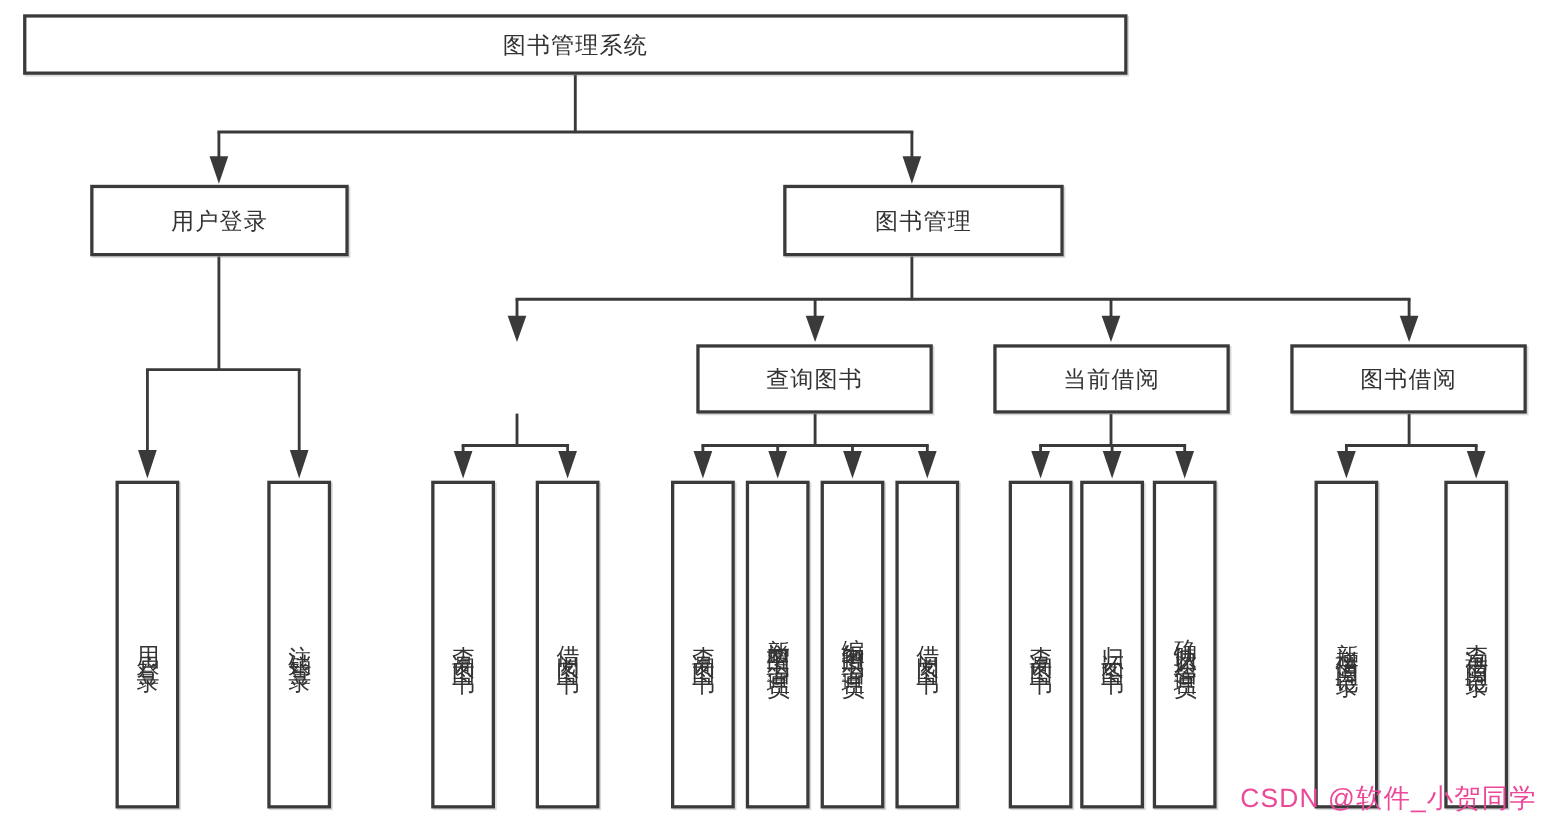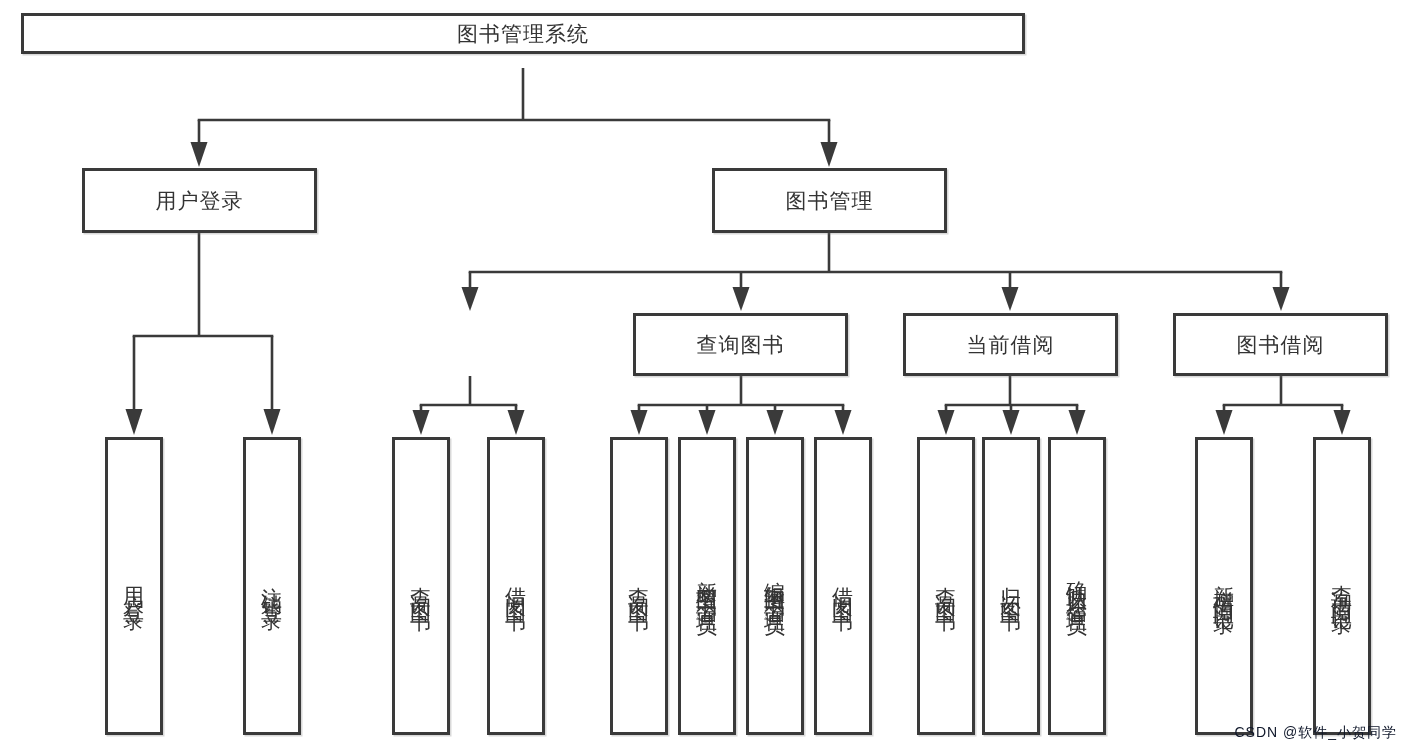--- a/index.html
+++ b/index.html
@@ -27,22 +27,22 @@
     writing-mode:vertical-rl;
     text-orientation:mixed;
     font-size:21px;
     line-height:1;
     letter-spacing:8px;
     white-space:nowrap;
   }
   .watermark{
     position:absolute;
     right:8px;bottom:5px;
-    font-size:14px;
-    color:#0f172a;
+    font-size:24px;
+    color:#ec4899;
     letter-spacing:1px;
   }
 </style>
 </head>
 <body>
 
 <div class="stage">
 
   <svg class="wires" width="1405" height="747" viewBox="0 0 1405 747">
 
@@ -113,28 +113,28 @@
     <g>
       <line x1="1281" y1="376" x2="1281" y2="406"></line>
       <line x1="1222.7" y1="405" x2="1343.3" y2="405"></line>
       <line x1="1224" y1="405" x2="1224" y2="413"></line>
       <polygon points="1215.5,410 1232.5,410 1224,435"></polygon>
       <line x1="1342" y1="405" x2="1342" y2="413"></line>
       <polygon points="1333.5,410 1350.5,410 1342,435"></polygon>
     </g>
   </svg>
 
-  <div class="box hbox" style="left:21px;top:13px;width:1004px;height:41px;font-family:Liberation Serif, serif;">
+  <div class="box hbox" style="left:21px;top:13px;width:1004px;height:55px;font-family:Liberation Serif, serif;">
     <span>图书管理系统</span>
   </div>
 
   <div class="box hbox" style="left:82px;top:168px;width:235px;height:65px;">
     <span>用户登录</span>
   </div>
-  <div class="box hbox" style="left:712px;top:168px;width:235px;height:65px;">
+  <div class="box hbox" style="left:712px;top:168px;width:255px;height:65px;">
     <span>图书管理</span>
   </div>
 
   <div class="box hbox" style="left:633px;top:313px;width:215px;height:63px;">
     <span>查询图书</span>
   </div>
   <div class="box hbox" style="left:903px;top:313px;width:215px;height:63px;">
     <span>当前借阅</span>
   </div>
   <div class="box hbox" style="left:1173px;top:313px;width:215px;height:63px;">

